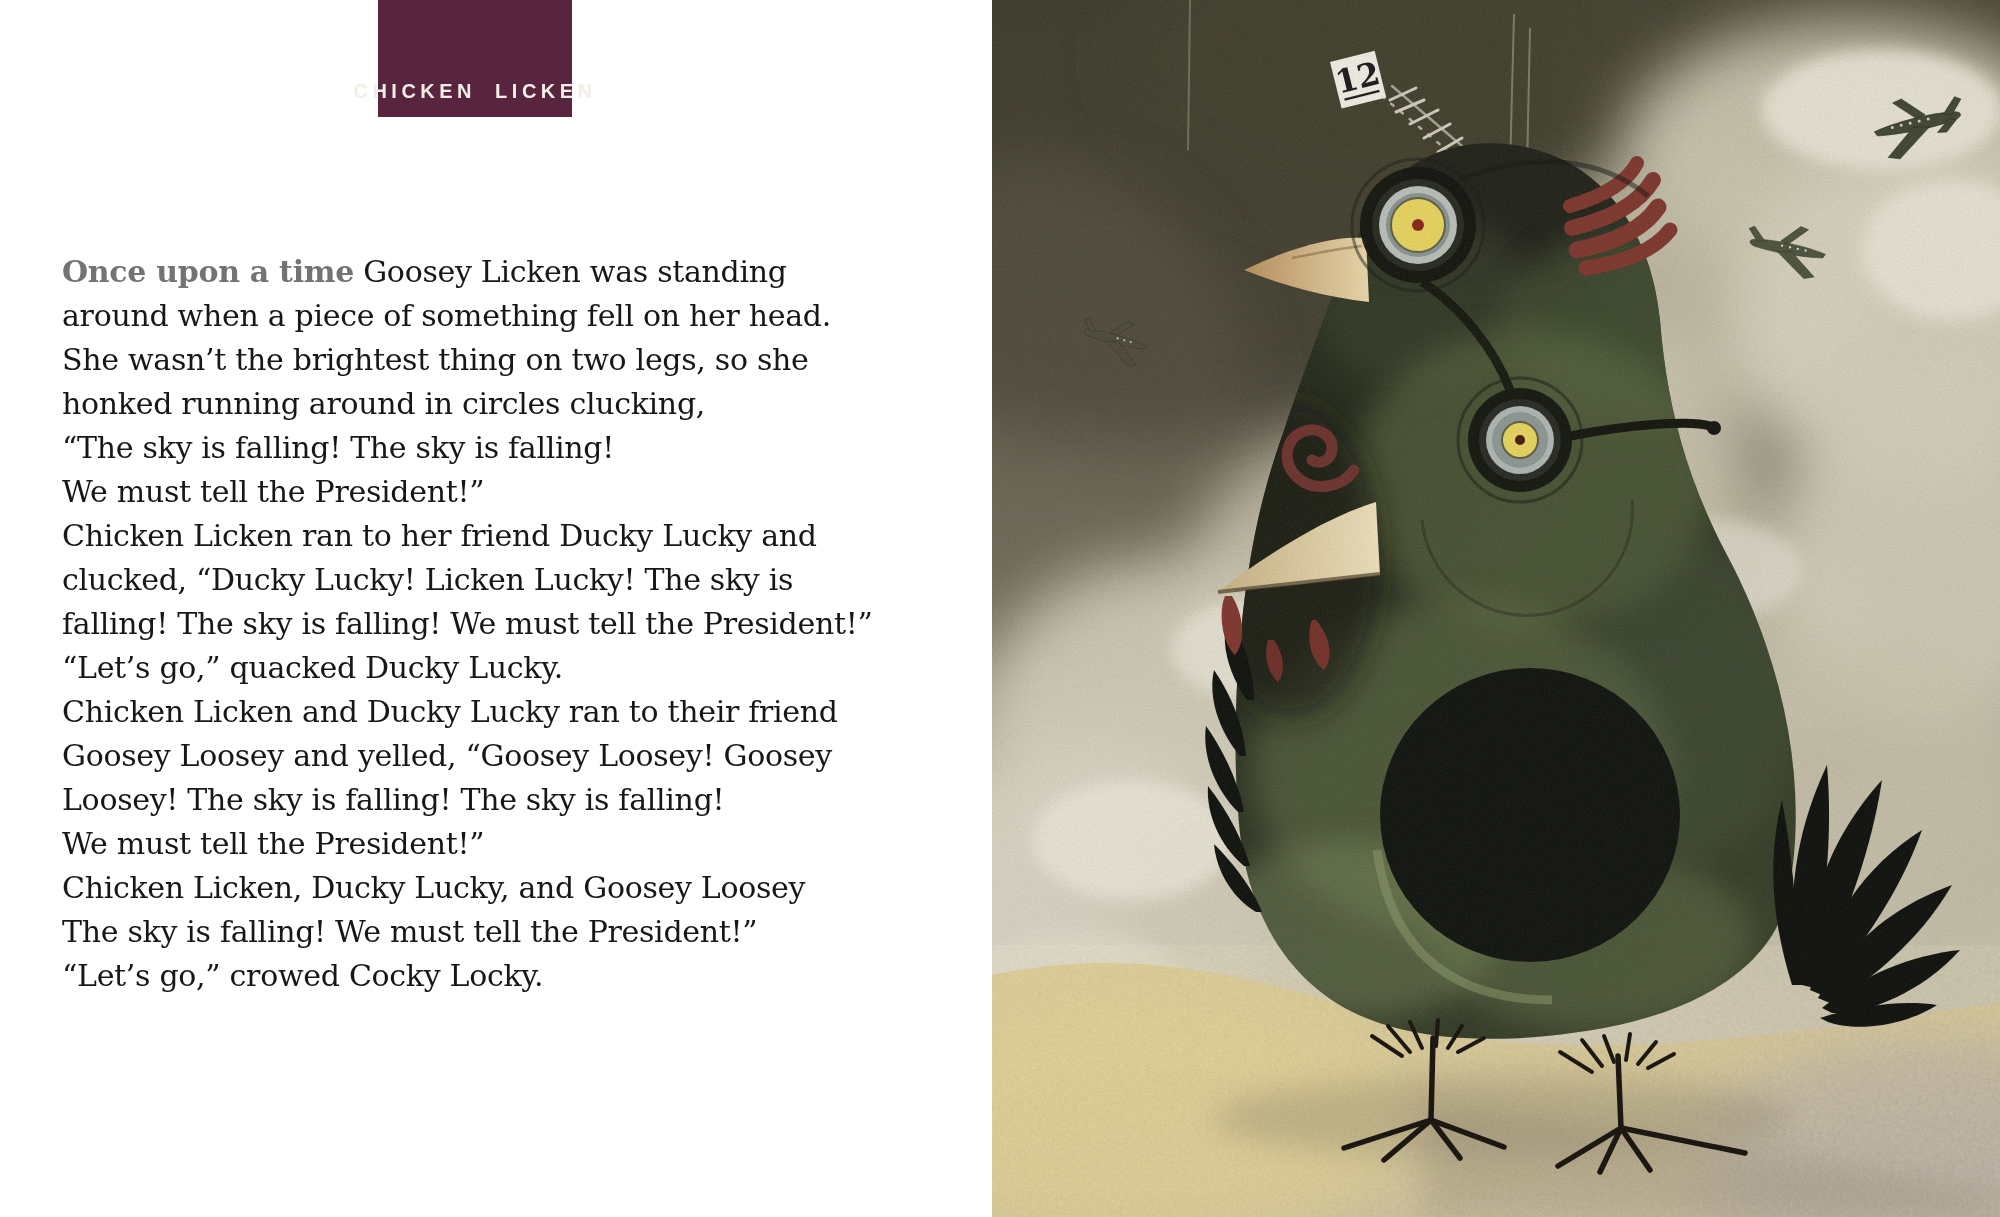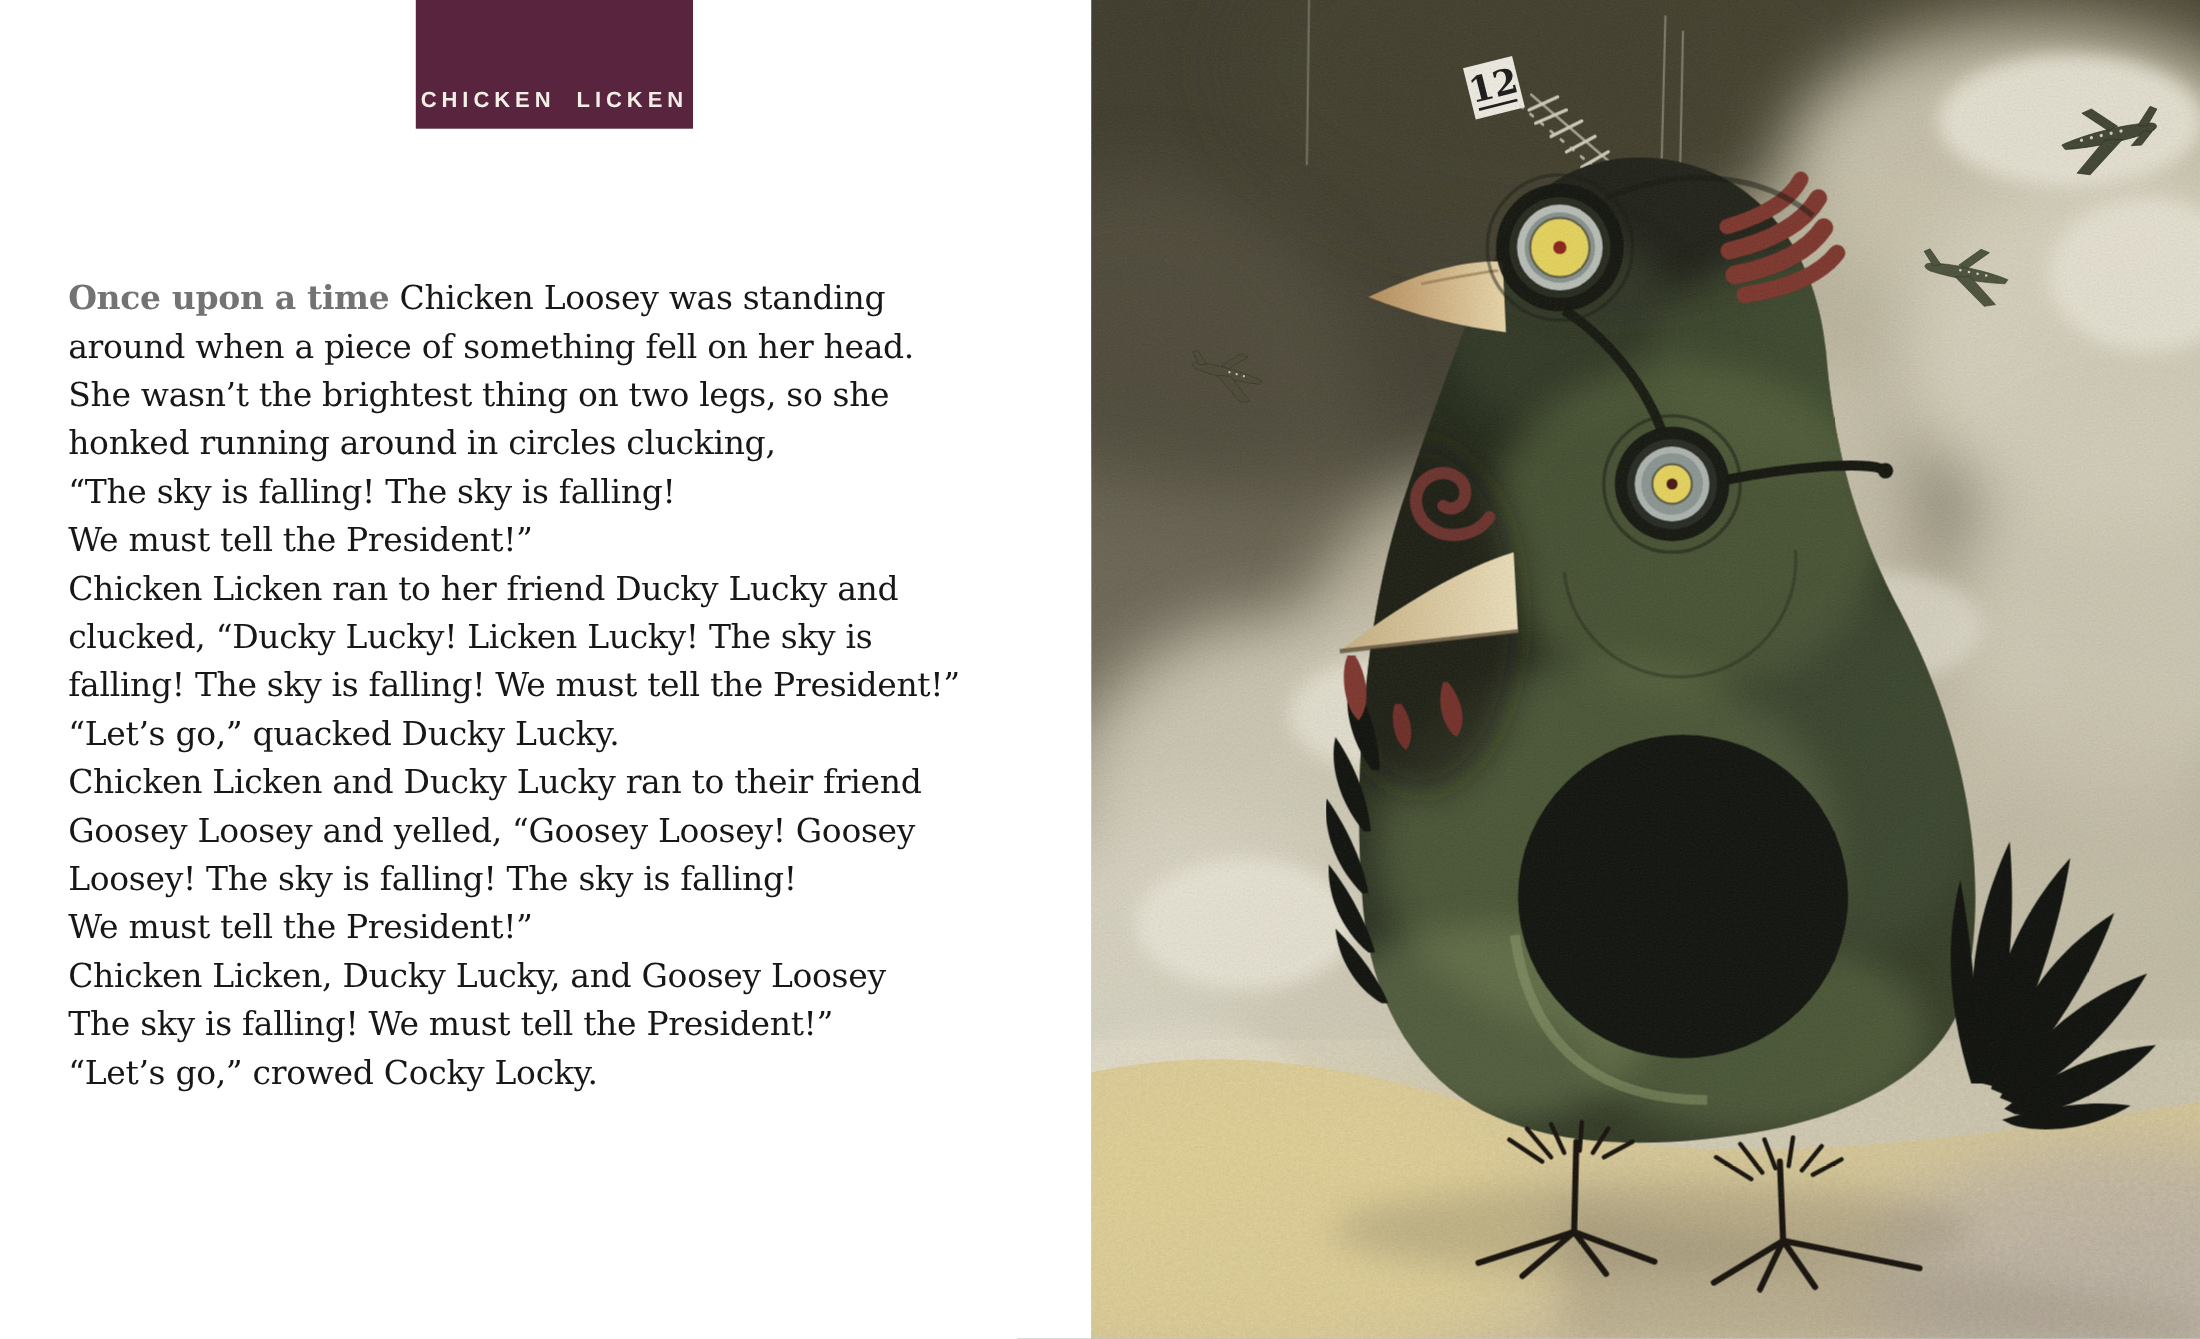--- a/index.html
+++ b/index.html
@@ -4,21 +4,21 @@
 <style>
   html,body { margin:0; padding:0; background:#777; }
   .screenshot {
     position:relative; width:2000px; height:1217px;
     background:#ffffff; overflow:hidden;
     font-family:"Liberation Sans", sans-serif;
   }
   
   .left-page { position:absolute; left:0; top:0; width:992px; height:1217px; background:#ffffff; }
   .title-box {
-    position:absolute; left:378px; top:0; width:252px; height:117px;
+    position:absolute; left:378px; top:0; width:194px; height:117px;
     background:#58243e;
     display:flex; align-items:flex-end; justify-content:center;
     padding-bottom:14px; box-sizing:border-box;
   }
   .title-box span {
     color:#f3efe7; font-size:20px; font-weight:bold;
     letter-spacing:4.5px; word-spacing:9px;
     font-family:"Liberation Sans", sans-serif;
     white-space:nowrap;
   }
@@ -39,21 +39,21 @@
 </head>
 <body>
 
 <div class="screenshot">
 
   <div class="left-page">
     <div class="title-box">
       <span>CHICKEN LICKEN</span>
     </div>
     <div class="story">
-      <div class="line"><span class="lead">Once upon a time</span><span> Chicken Loosey was standing</span></div>
+      <div class="line"><span class="lead">Once upon a time</span><span> Goosey Licken was standing</span></div>
       <div class="line">around when a piece of something fell on her head.</div>
       <div class="line">She wasn’t the brightest thing on two legs, so she</div>
       <div class="line">honked running around in circles clucking,</div>
       <div class="line">“The sky is falling! The sky is falling!</div>
       <div class="line">We must tell the President!”</div>
       <div class="line">Chicken Licken ran to her friend Ducky Lucky and</div>
       <div class="line">clucked, “Ducky Lucky! Licken Lucky! The sky is</div>
       <div class="line">falling! The sky is falling! We must tell the President!”</div>
       <div class="line">“Let’s go,” quacked Ducky Lucky.</div>
       <div class="line">Chicken Licken and Ducky Lucky ran to their friend</div>

